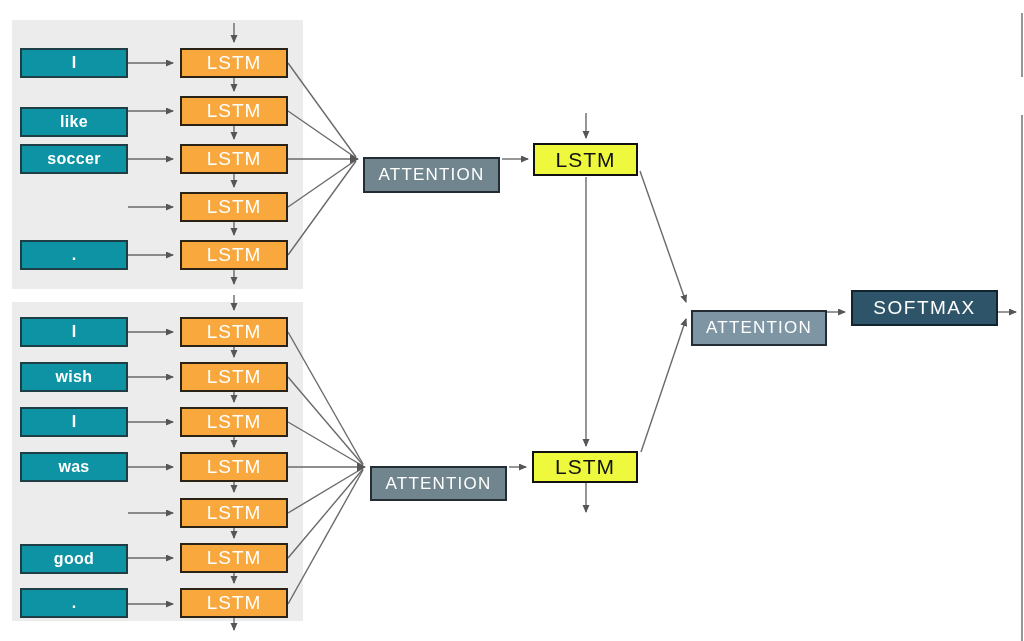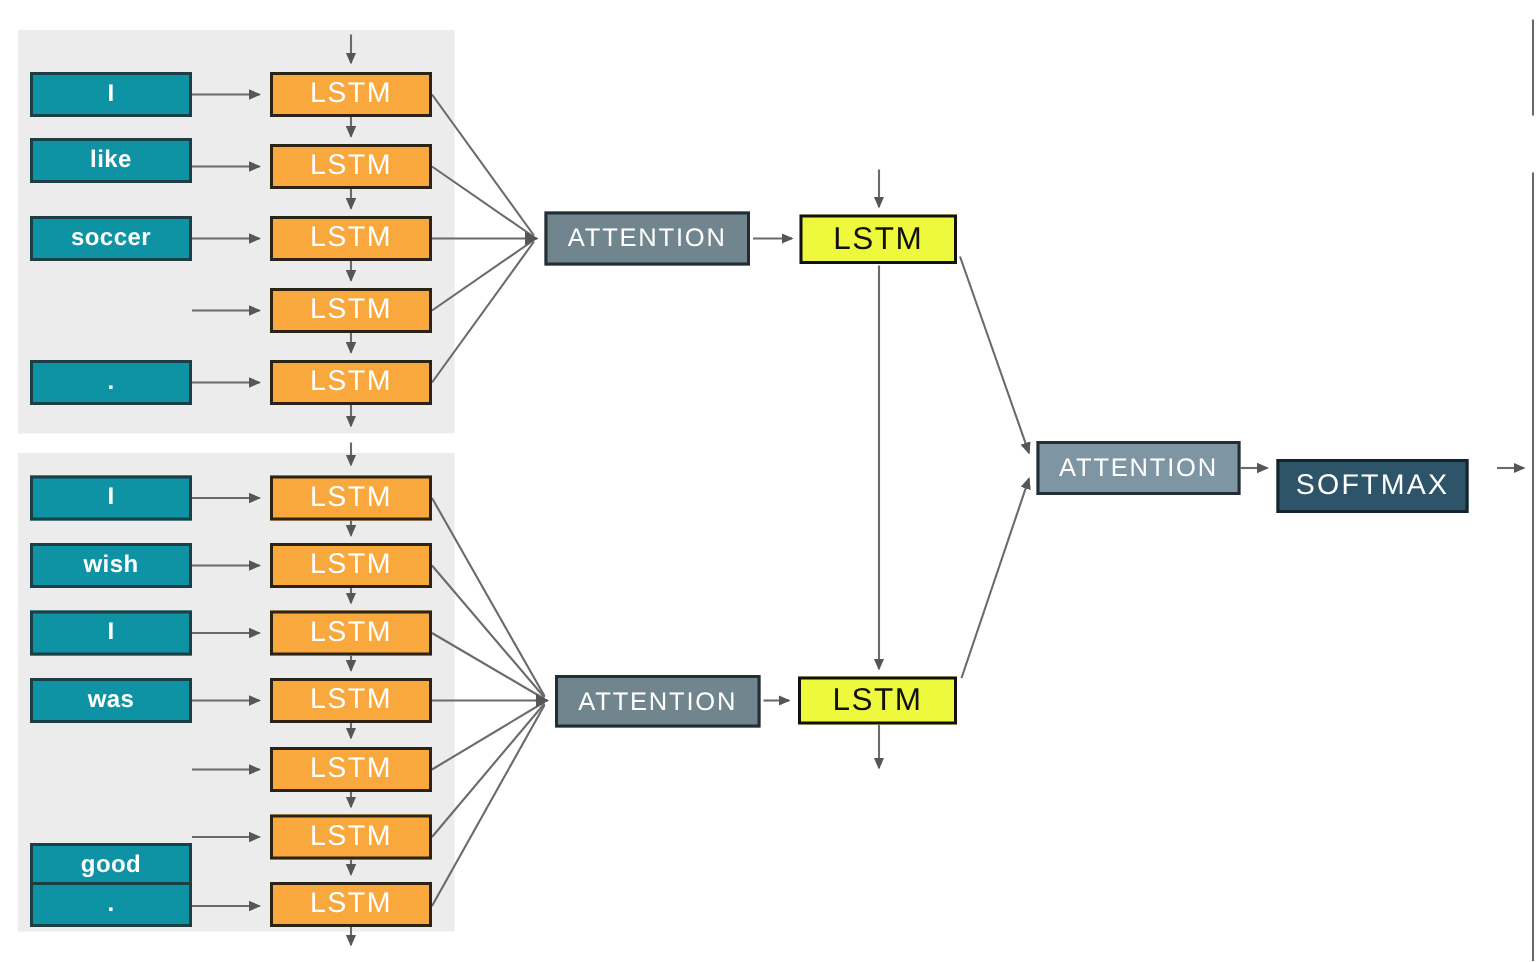--- a/index.html
+++ b/index.html
@@ -24,21 +24,21 @@
     left:180px;width:108px;height:30px;
     background:var(--lstm-box);border:2px solid var(--lstm-border);
     color:var(--text-light);font-size:19px;letter-spacing:1px;
   }
   .dec-lstm{
     background:var(--decoder-lstm-box);border:2px solid var(--decoder-border);
     color:var(--text-dark);font-size:21px;letter-spacing:1px;
   }
   .attn{
     background:var(--attention-box);border:2px solid var(--attention-border);
-    color:var(--text-light);font-size:17px;letter-spacing:1.2px;
+    color:var(--text-light);font-size:17px;letter-spacing:1.2px;margin-top:16px;
   }
   .attn-right{background:var(--attention-right-box);}
   .softmax{
     background:var(--softmax-box);border:2px solid var(--softmax-border);
     color:var(--text-light);font-size:19px;letter-spacing:1.5px;
   }
 </style>
 </head>
 <body>
 
@@ -134,44 +134,44 @@
     <g>
       <path class="c" d="M827,312 H845" marker-end="url(#ah)"></path>
       <path class="c" d="M998,312 H1016" marker-end="url(#ah)"></path>
       <path class="c" d="M1022,13 V77"></path>
       <path class="c" d="M1022,115 V641"></path>
     </g>
   </svg>
 
   <div class="box word" style="top:48px">I</div>
   <div class="box lstm" style="top:48px">LSTM</div>
-  <div class="box word" style="top:92px">like</div>
+  <div class="box word" style="top:107px">like</div>
   <div class="box lstm" style="top:96px">LSTM</div>
   <div class="box word" style="top:144px">soccer</div>
   <div class="box lstm" style="top:144px">LSTM</div>
   <div class="box lstm" style="top:192px">LSTM</div>
   <div class="box word" style="top:240px">.</div>
   <div class="box lstm" style="top:240px">LSTM</div>
 
   <div class="box word" style="top:317px">I</div>
   <div class="box lstm" style="top:317px">LSTM</div>
   <div class="box word" style="top:362px">wish</div>
   <div class="box lstm" style="top:362px">LSTM</div>
   <div class="box word" style="top:407px">I</div>
   <div class="box lstm" style="top:407px">LSTM</div>
   <div class="box word" style="top:452px">was</div>
   <div class="box lstm" style="top:452px">LSTM</div>
   <div class="box lstm" style="top:498px">LSTM</div>
-  <div class="box word" style="top:562px">good</div>
+  <div class="box word" style="top:544px">good</div>
   <div class="box lstm" style="top:543px">LSTM</div>
   <div class="box word" style="top:588px">.</div>
   <div class="box lstm" style="top:588px">LSTM</div>
 
   <div class="box attn" style="left:363px;top:141px;width:137px;height:36px">ATTENTION</div>
   <div class="box attn" style="left:370px;top:450px;width:137px;height:35px">ATTENTION</div>
 
   <div class="box dec-lstm" style="left:533px;top:143px;width:105px;height:33px">LSTM</div>
   <div class="box dec-lstm" style="left:532px;top:451px;width:106px;height:32px">LSTM</div>
 
   <div class="box attn attn-right" style="left:691px;top:294px;width:136px;height:36px">ATTENTION</div>
-  <div class="box softmax" style="left:851px;top:306px;width:128px;height:36px">SOFTMAX</div>
+  <div class="box softmax" style="left:851px;top:290px;width:147px;height:36px">SOFTMAX</div>
 
 </div>
 
 </body></html>

